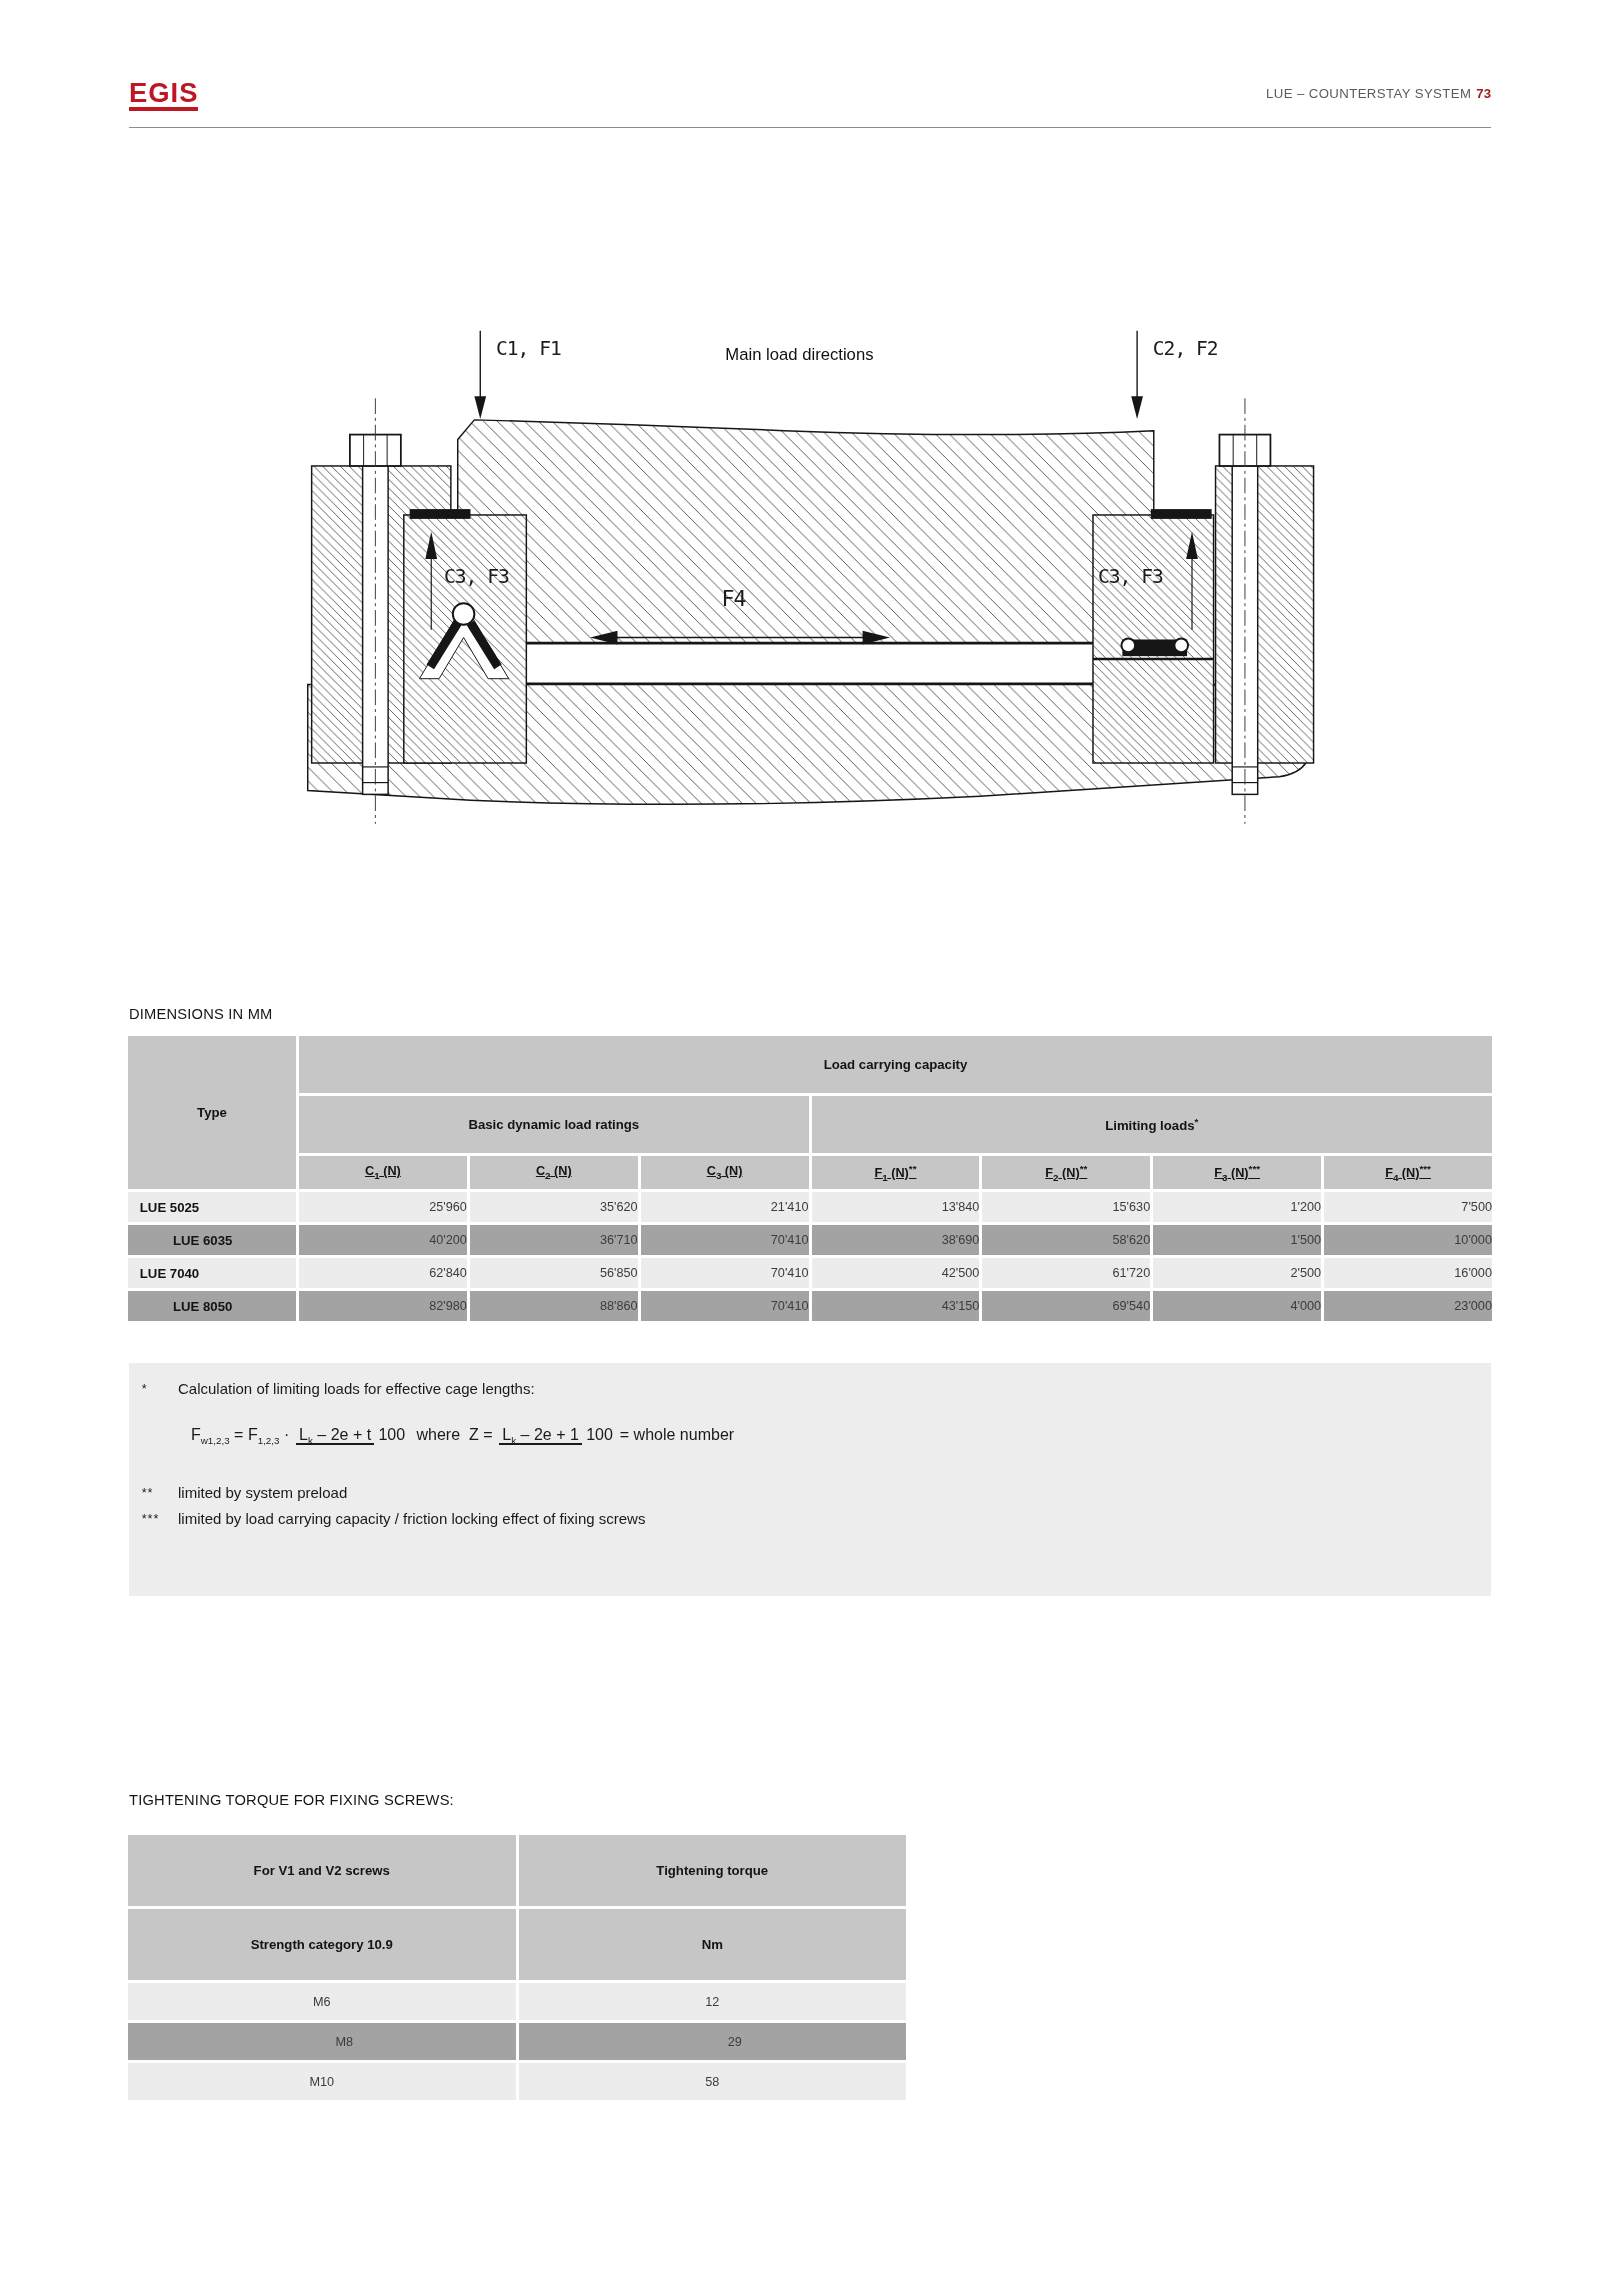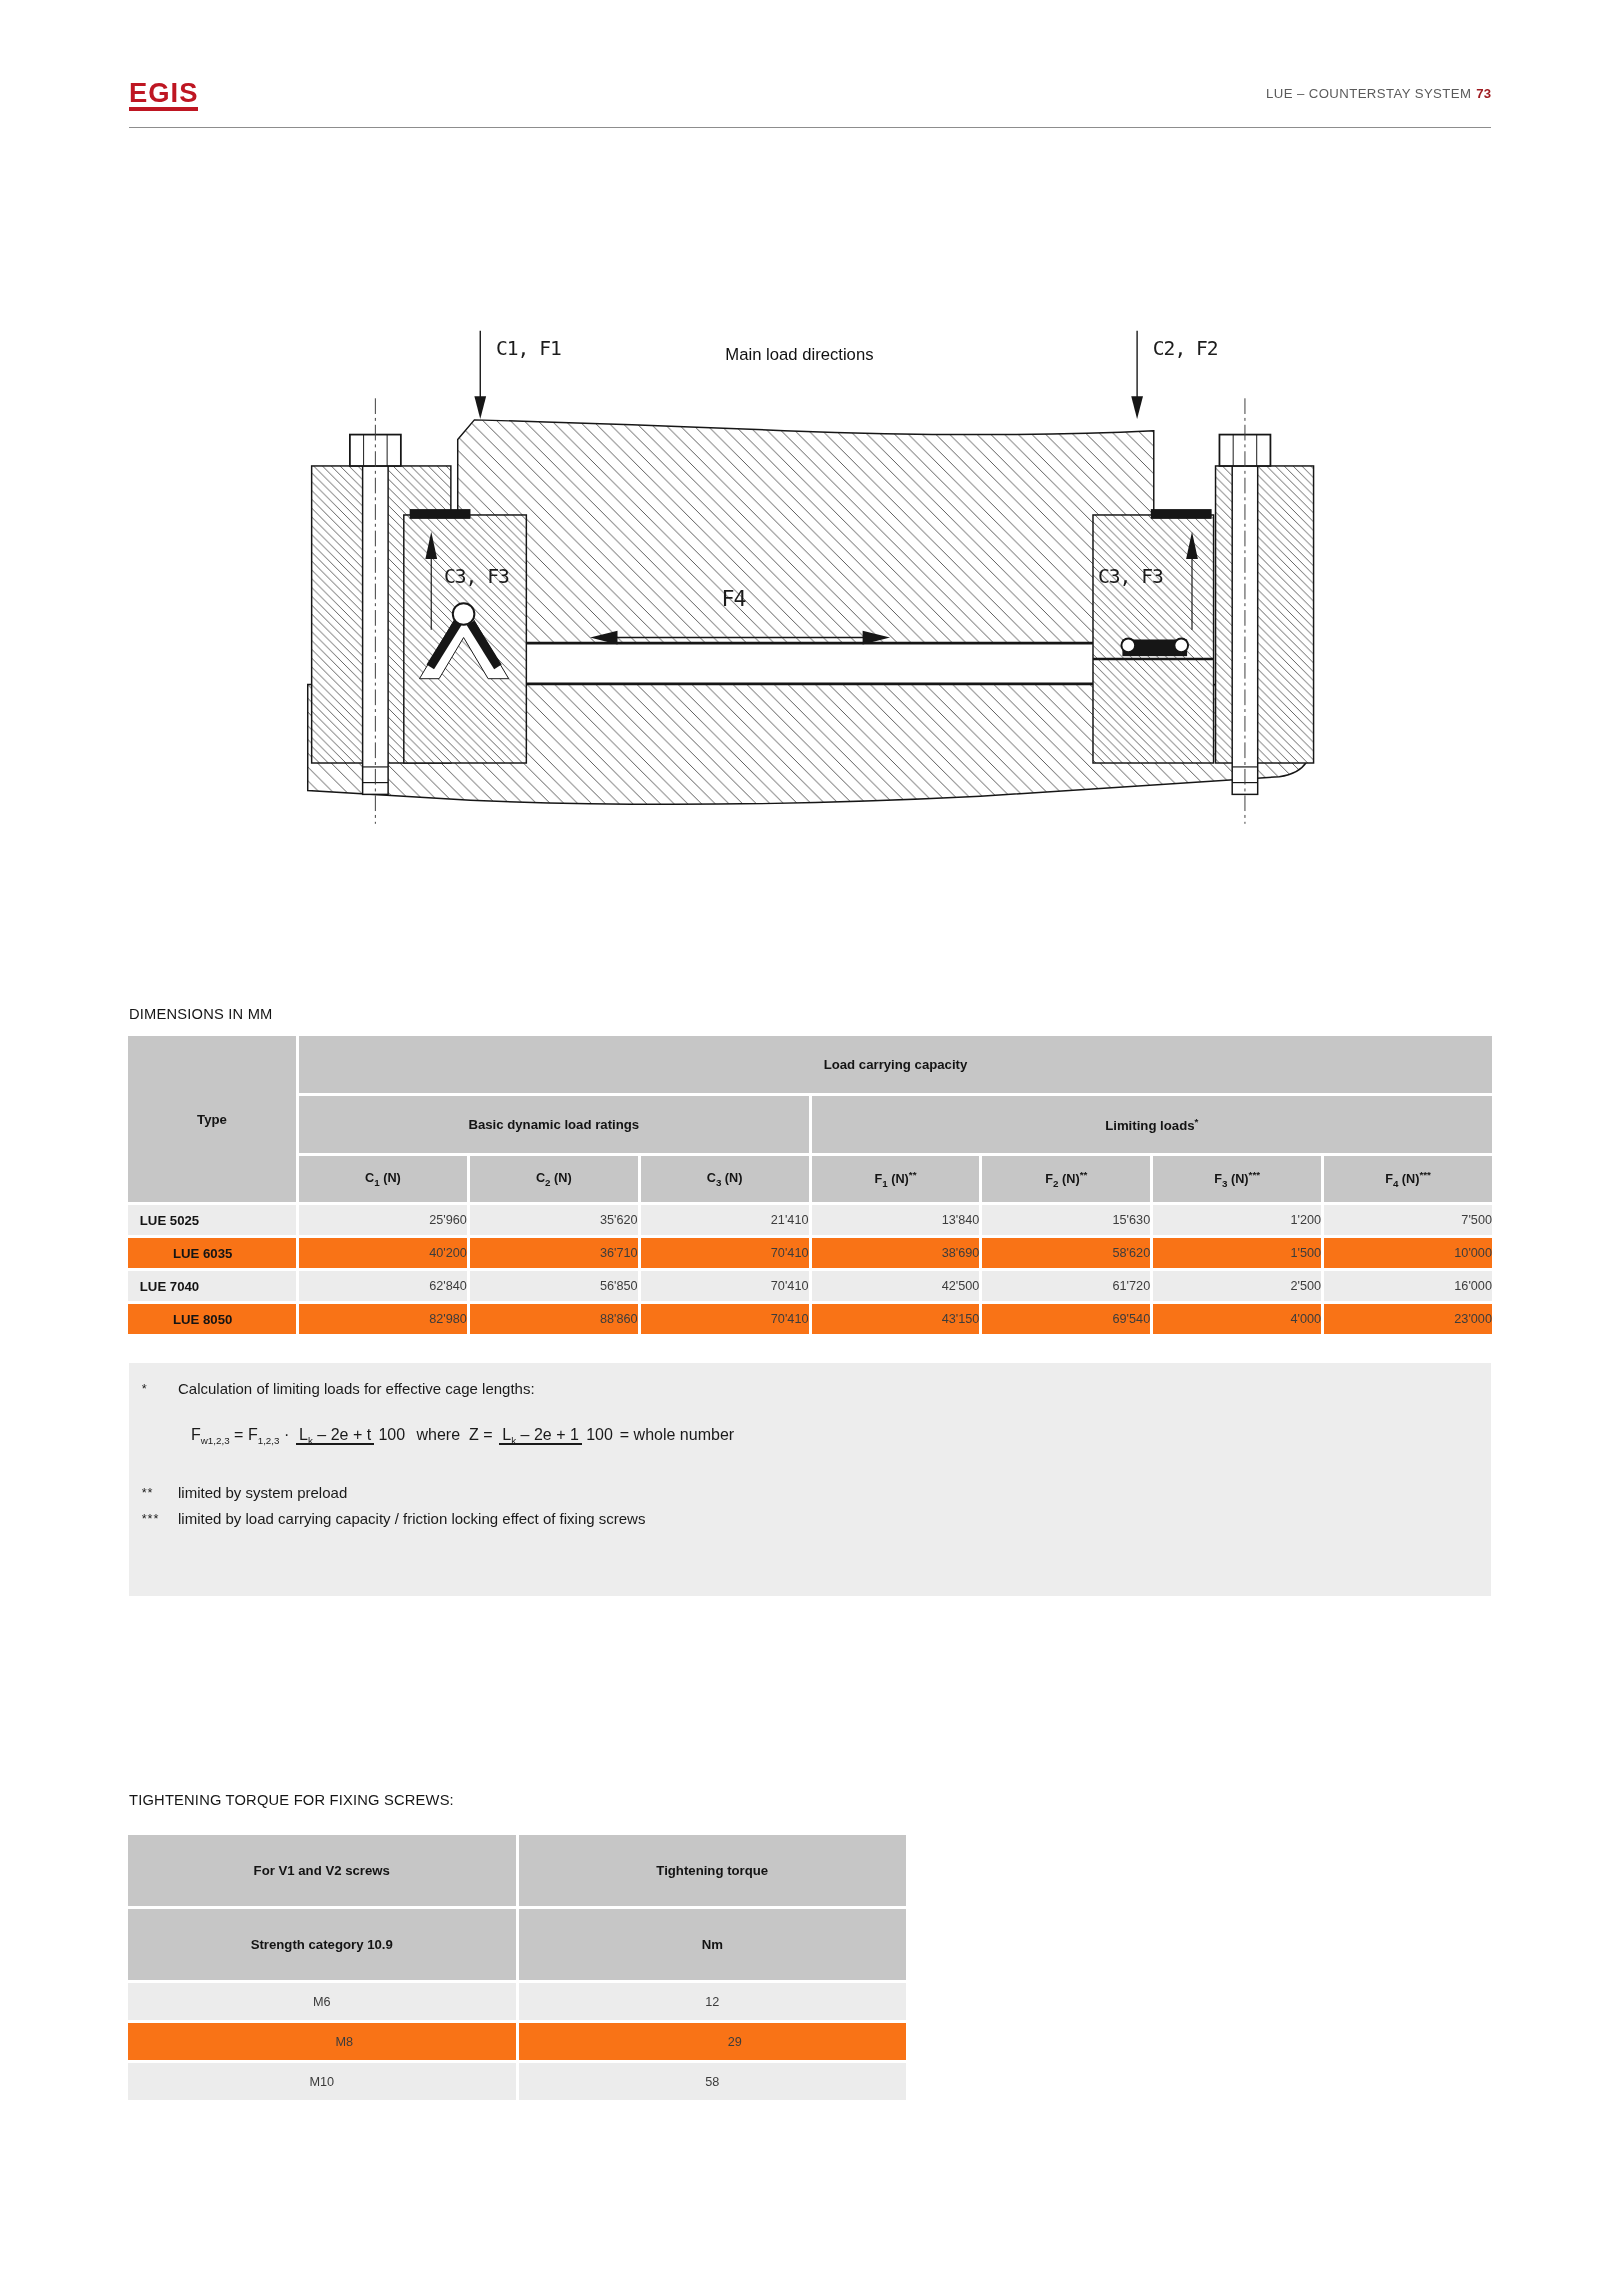--- a/index.html
+++ b/index.html
@@ -32,25 +32,25 @@
   .section-label { position:absolute; left:129px; font-size:14.7px; letter-spacing:0.2px; color:#161616; }
 
   
   table { border-collapse:separate; border-spacing:3.9px; table-layout:fixed; }
   th, td { overflow:hidden; }
   .main-table { position:absolute; left:125px; top:1033px; width:1370px; }
   .main-table th { font-size:13.2px; font-weight:bold; color:#141414; }
   .main-table .group-h, .main-table .type-h, .main-table .sub-h, .main-table .col-h { background:#c6c6c6; text-align:center; }
   .main-table .h1 th { height:57px; }
   .main-table .h2 th { height:57px; }
-  .main-table .h3 th { height:46px; font-size:12.7px; }
+  .main-table .h3 th { height:33px; font-size:12.7px;text-decoration:underline; }
   .main-table tbody th { text-align:left; padding-left:11.8px; font-size:13.2px; height:30px; }
   .main-table tbody td { text-align:right; font-size:12.7px; color:#3c3c3c; height:30px; }
   tr.light th, tr.light td { background:#ececec; }
-  tr.dark  th, tr.dark  td { background:#f97316;padding-left:45px; }
+  tr.dark  th, tr.dark  td { background:#a3a3a3;padding-left:45px; }
   sub { font-size:9.8px; }
   sup { font-size:9.8px; }
 
   
   .note-box {
     position:absolute; left:129px; top:1363px; width:1362px; height:233px;
     background:#ededed; font-size:15px; color:#1a1a1a; padding-top:12.7px;
   }
   .fn-row { display:flex; line-height:26.5px; }
   .fn-sym { flex:none; width:49px; padding-left:12.7px; font-size:12.7px; letter-spacing:1px; }

